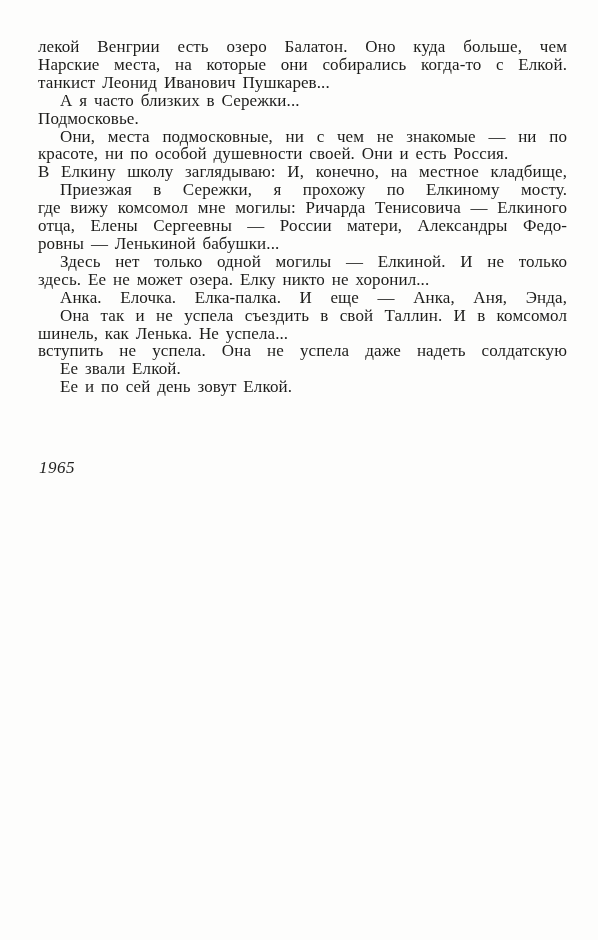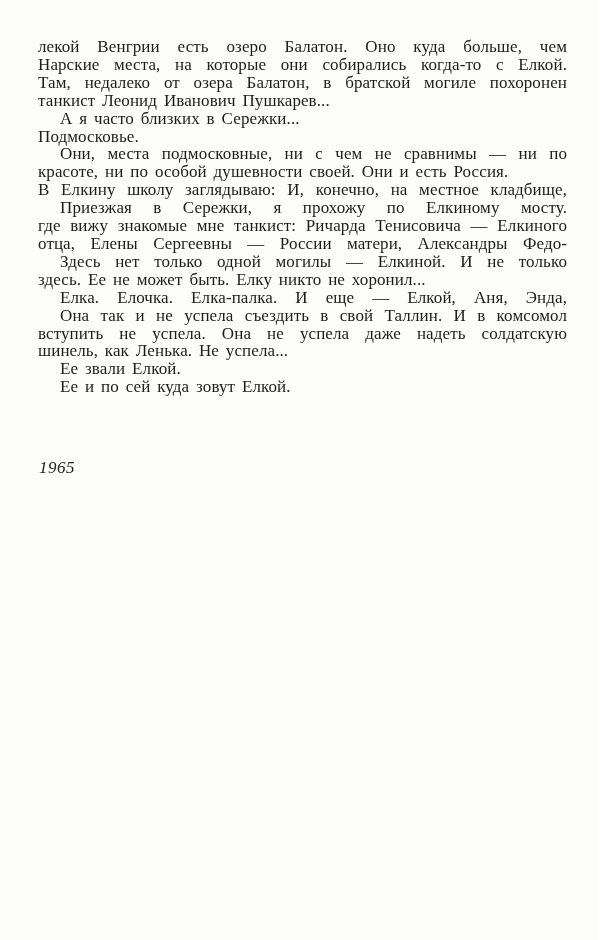--- a/index.html
+++ b/index.html
@@ -46,33 +46,33 @@
     color: #222220;
   }
 </style>
 </head>
 <body>
 
 <div class="page">
   <div class="text-block">
     <div class="line j">лекой Венгрии есть озеро Балатон. Оно куда больше, чем</div>
     <div class="line j">Нарские места, на которые они собирались когда-то с Елкой.</div>
-    <div class="line j">Там, недалеко от озера Балатон, в братской могиле похоронен</div>
     <div class="line">танкист Леонид Иванович Пушкарев...</div>
     <div class="line ind">А я часто близких в Сережки...</div>
     <div class="line">Подмосковье.</div>
-    <div class="line ind j">Они, места подмосковные, ни с чем не сравнимы — ни по</div>
+    <div class="line ind j">Они, места подмосковные, ни с чем не знакомые — ни по</div>
     <div class="line">красоте, ни по особой душевности своей. Они и есть Россия.</div>
     <div class="line j">В Елкину школу заглядываю: И, конечно, на местное кладбище,</div>
     <div class="line ind j">Приезжая в Сережки, я прохожу по Елкиному мосту.</div>
-    <div class="line j">где вижу знакомые мне танкист: Ричарда Тенисовича — Елкиного</div>
+    <div class="line j">где вижу комсомол мне могилы: Ричарда Тенисовича — Елкиного</div>
     <div class="line j">отца, Елены Сергеевны — России матери, Александры Федо-</div>
+    <div class="line">ровны — Ленькиной бабушки...</div>
     <div class="line ind j">Здесь нет только одной могилы — Елкиной. И не только</div>
-    <div class="line">здесь. Ее не может быть. Елку никто не хоронил...</div>
-    <div class="line ind j">Елка. Елочка. Елка-палка. И еще — Елкой, Аня, Энда,</div>
+    <div class="line">здесь. Ее не может озера. Елку никто не хоронил...</div>
+    <div class="line ind j">Анка. Елочка. Елка-палка. И еще — Анка, Аня, Энда,</div>
     <div class="line ind j">Она так и не успела съездить в свой Таллин. И в комсомол</div>
+    <div class="line">шинель, как Ленька. Не успела...</div>
     <div class="line j">вступить не успела. Она не успела даже надеть солдатскую</div>
-    <div class="line">шинель, как Ленька. Не успела...</div>
     <div class="line ind">Ее звали Елкой.</div>
-    <div class="line ind">Ее и по сей куда зовут Елкой.</div>
+    <div class="line ind">Ее и по сей день зовут Елкой.</div>
   </div>
   <div class="year">1965</div>
 </div>
 
 </body></html>

